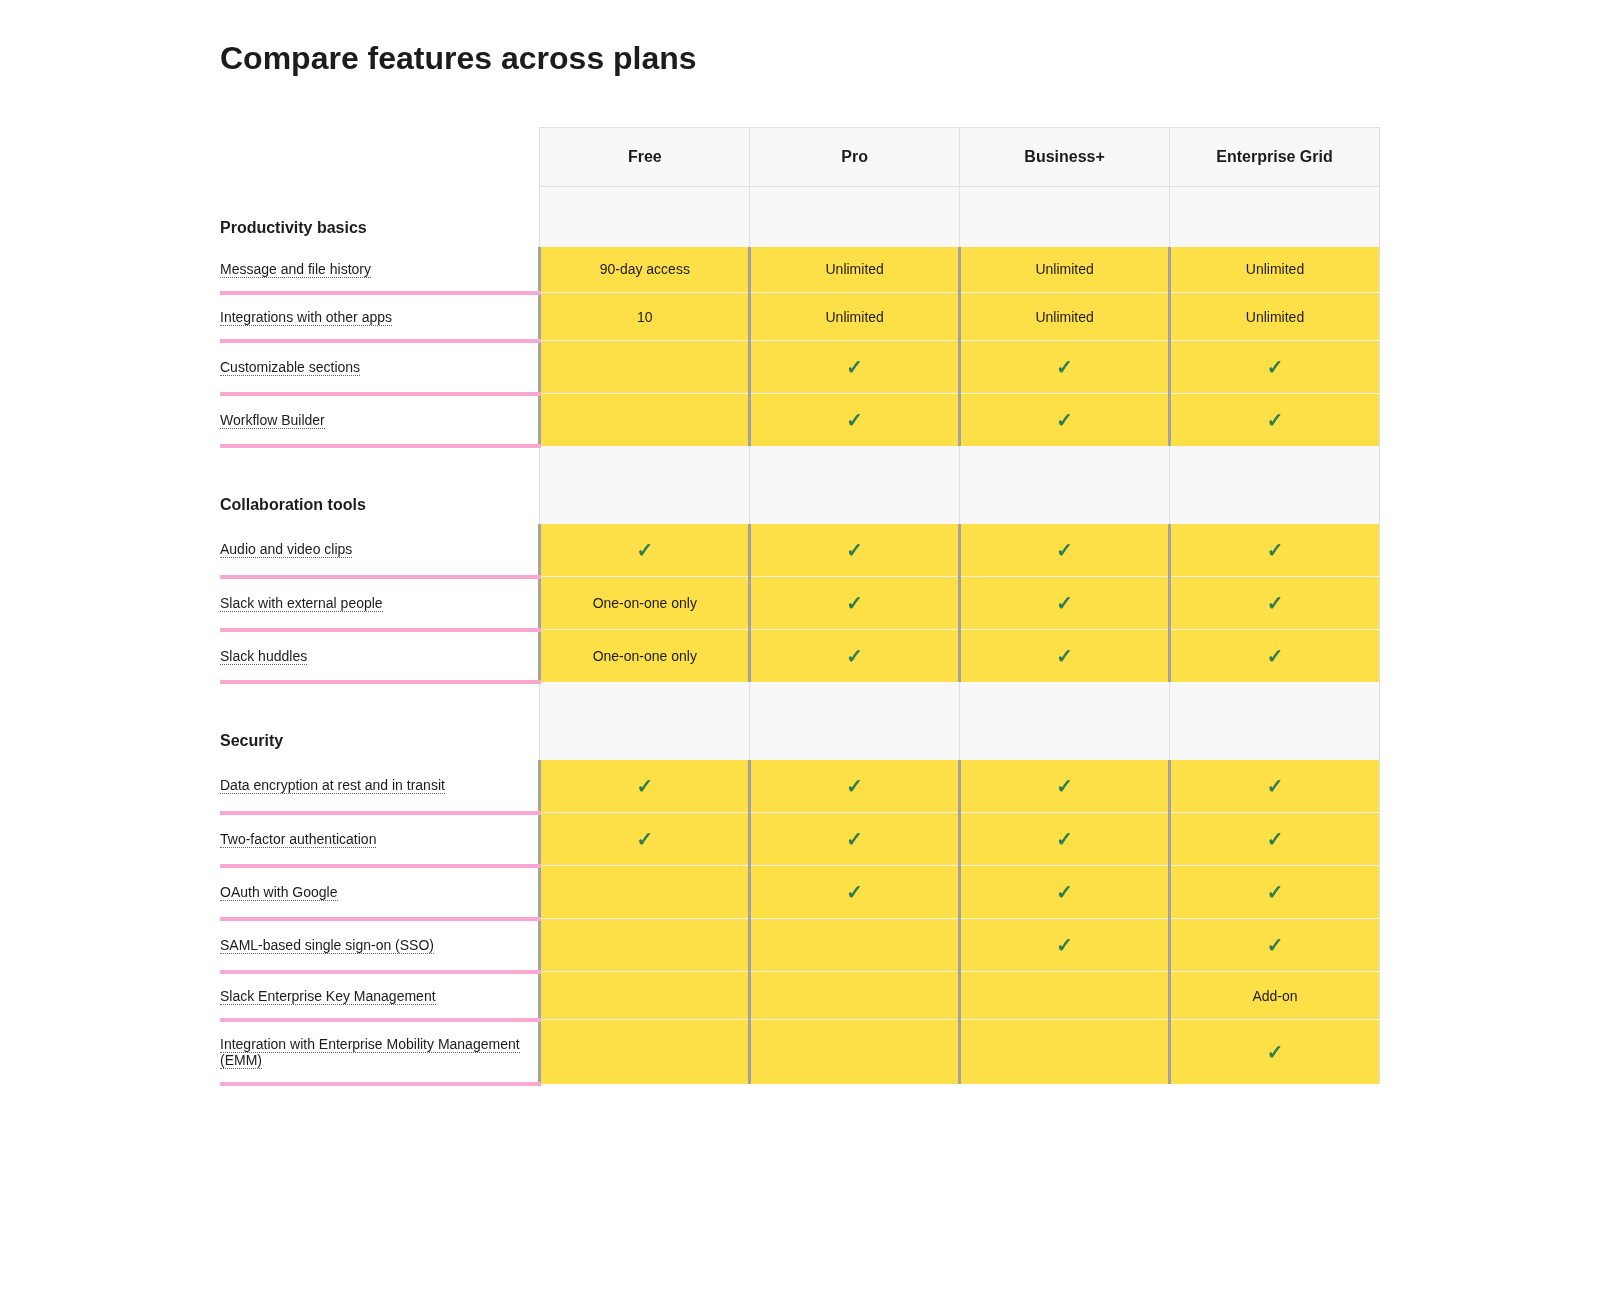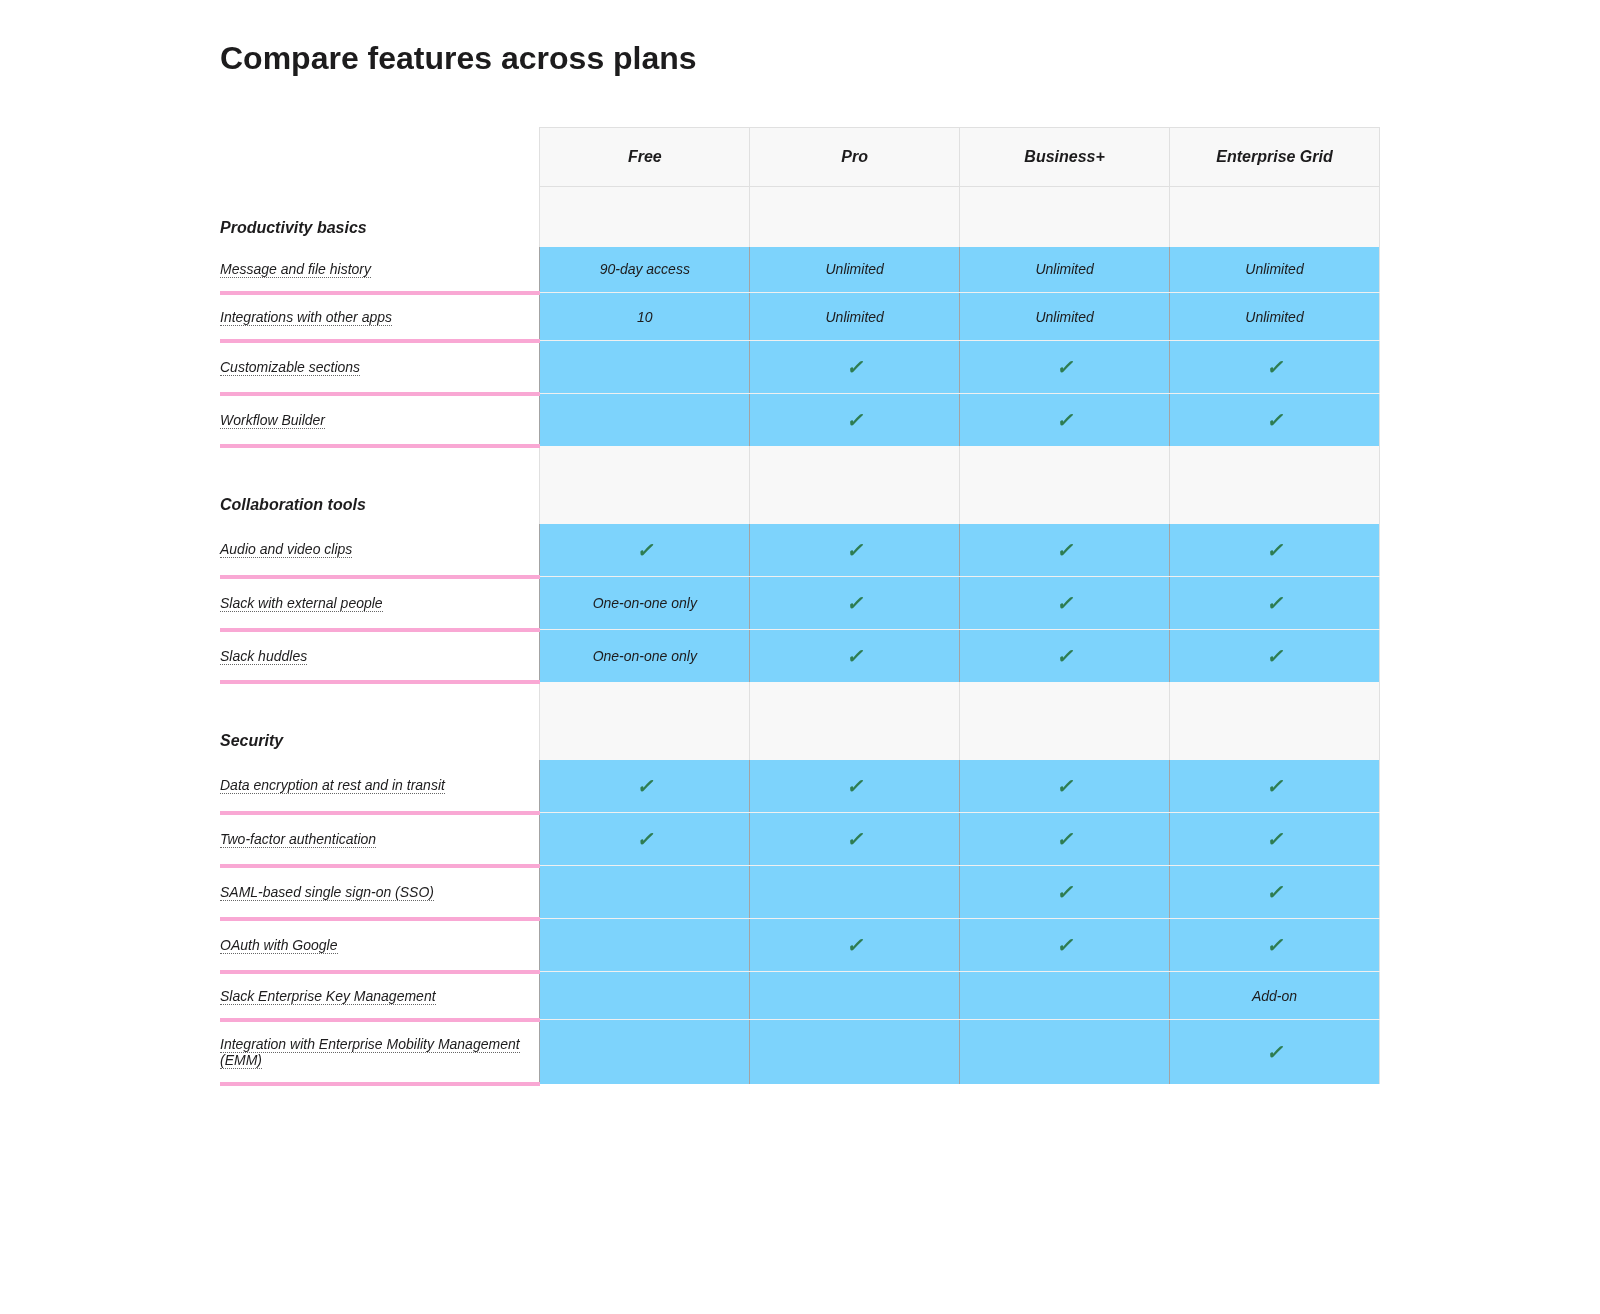--- a/index.html
+++ b/index.html
@@ -17,21 +17,20 @@
     .page-title {
       text-align: left;
       font-size: 32px;
       font-weight: 800;
       margin-bottom: 50px;
       color: #1d1c1d;
     }
     .comparison-table {
       width: 100%;
       border-collapse: collapse;
-      font-style: italic;
     }
     .comparison-table thead tr th {
       padding: 20px 16px;
       text-align: center;
       font-weight: 700;
       font-size: 16px;
       background: #f8f8f8;
       border-left: 1px solid #e0e0e0;
       border-top: 1px solid #e0e0e0;
       border-bottom: 1px solid #e0e0e0;
@@ -68,22 +67,22 @@
       color: #1d1c1d;
       border-bottom: 1px solid #f0f0f0;
     }
     .feature-row td.feature-name {
       text-align: left;
       padding-left: 0;
       background: transparent;
       border-bottom: 4px solid #f9a8d4;
     }
     .feature-row td.plan-cell {
-      background: #7dd3fc;
-      border-left: 1px solid #a3a3a3;
+      background: #fde047;
+      border-left: 3px solid #a3a3a3;
     }
     .feature-row td.plan-cell:last-child {
       border-right: 1px solid #e0e0e0;
     }
     .feature-name a {
       color: #1d1c1d;
       text-decoration: none;
       border-bottom: 1px dotted #666;
       cursor: pointer;
     }
@@ -221,30 +220,30 @@
           <td class="plan-cell"><span class="checkmark">✓</span></td>
         </tr>
         <tr class="feature-row">
           <td class="feature-name"><a>Two-factor authentication</a></td>
           <td class="plan-cell"><span class="checkmark">✓</span></td>
           <td class="plan-cell"><span class="checkmark">✓</span></td>
           <td class="plan-cell"><span class="checkmark">✓</span></td>
           <td class="plan-cell"><span class="checkmark">✓</span></td>
         </tr>
         <tr class="feature-row">
+          <td class="feature-name"><a>OAuth with Google</a></td>
+          <td class="plan-cell"></td>
+          <td class="plan-cell"><span class="checkmark">✓</span></td>
+          <td class="plan-cell"><span class="checkmark">✓</span></td>
+          <td class="plan-cell"><span class="checkmark">✓</span></td>
+        </tr>
+        <tr class="feature-row">
           <td class="feature-name"><a>SAML-based single sign-on (SSO)</a></td>
           <td class="plan-cell"></td>
           <td class="plan-cell"></td>
-          <td class="plan-cell"><span class="checkmark">✓</span></td>
-          <td class="plan-cell"><span class="checkmark">✓</span></td>
-        </tr>
-        <tr class="feature-row">
-          <td class="feature-name"><a>OAuth with Google</a></td>
-          <td class="plan-cell"></td>
-          <td class="plan-cell"><span class="checkmark">✓</span></td>
           <td class="plan-cell"><span class="checkmark">✓</span></td>
           <td class="plan-cell"><span class="checkmark">✓</span></td>
         </tr>
         <tr class="feature-row">
           <td class="feature-name"><a>Slack Enterprise Key Management</a></td>
           <td class="plan-cell"></td>
           <td class="plan-cell"></td>
           <td class="plan-cell"></td>
           <td class="plan-cell">Add-on</td>
         </tr>

